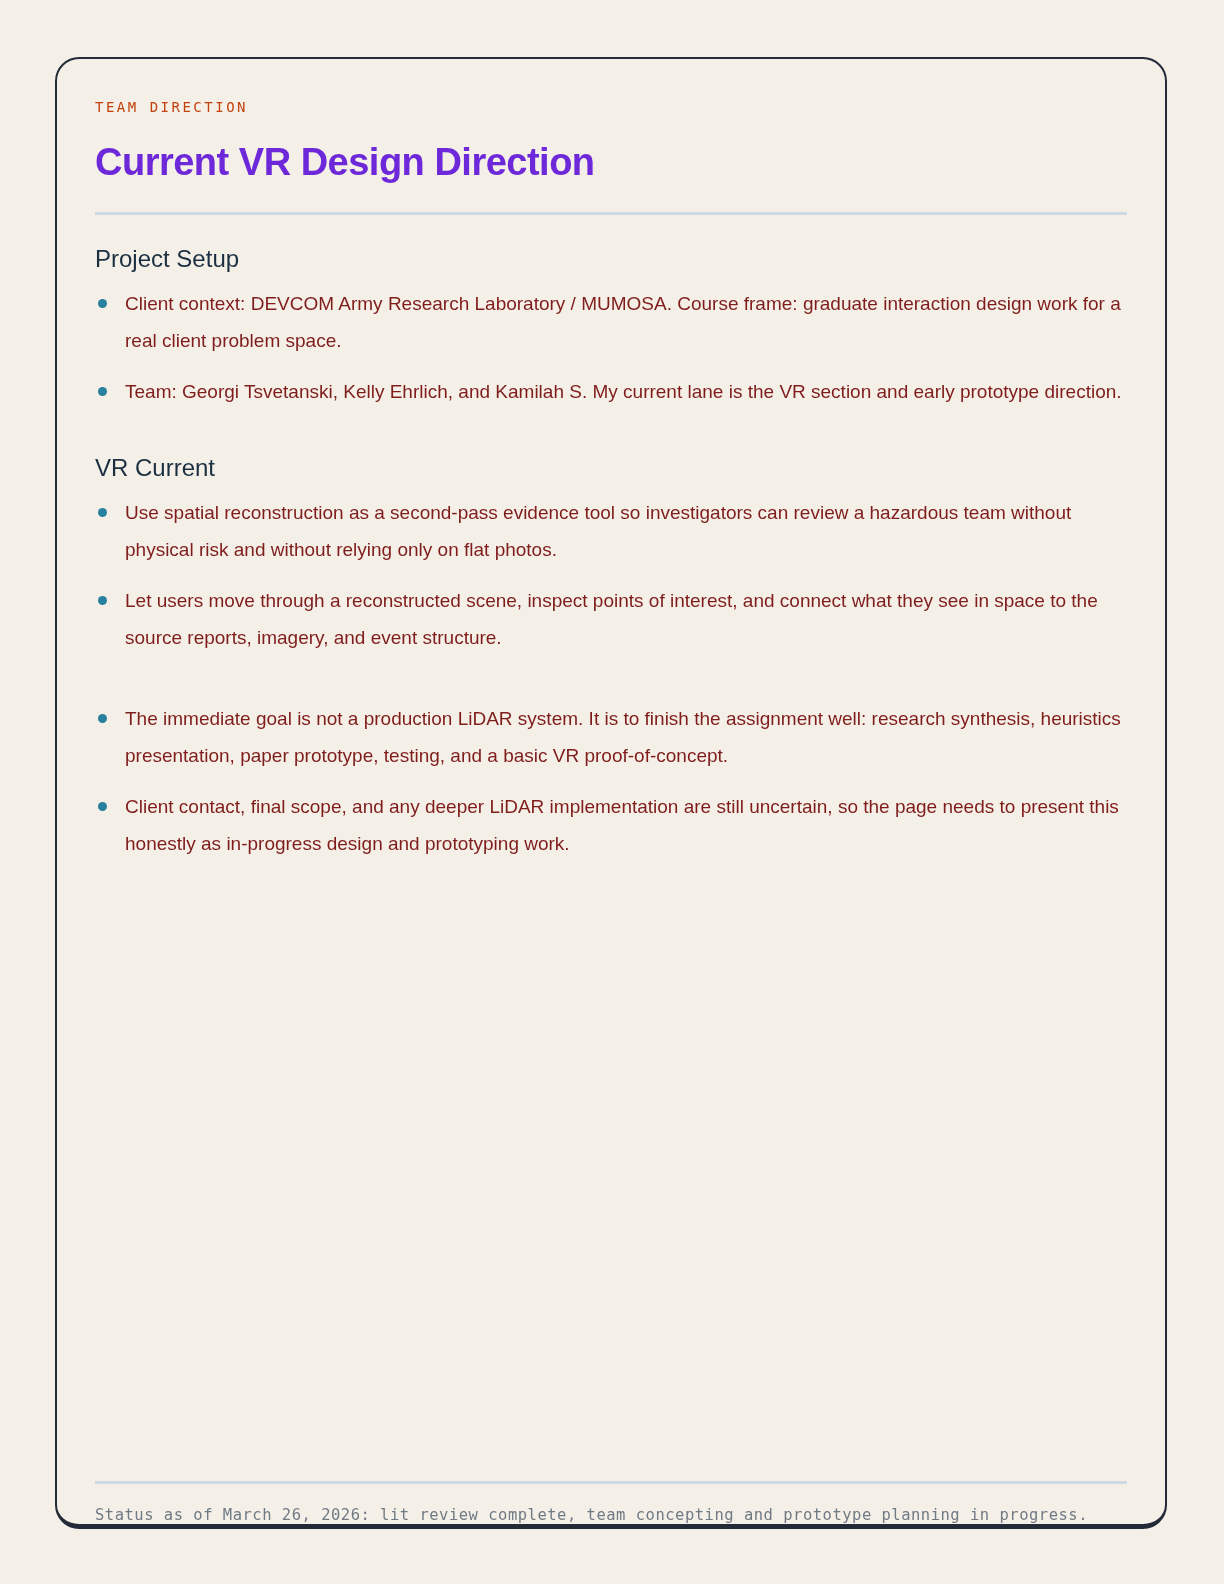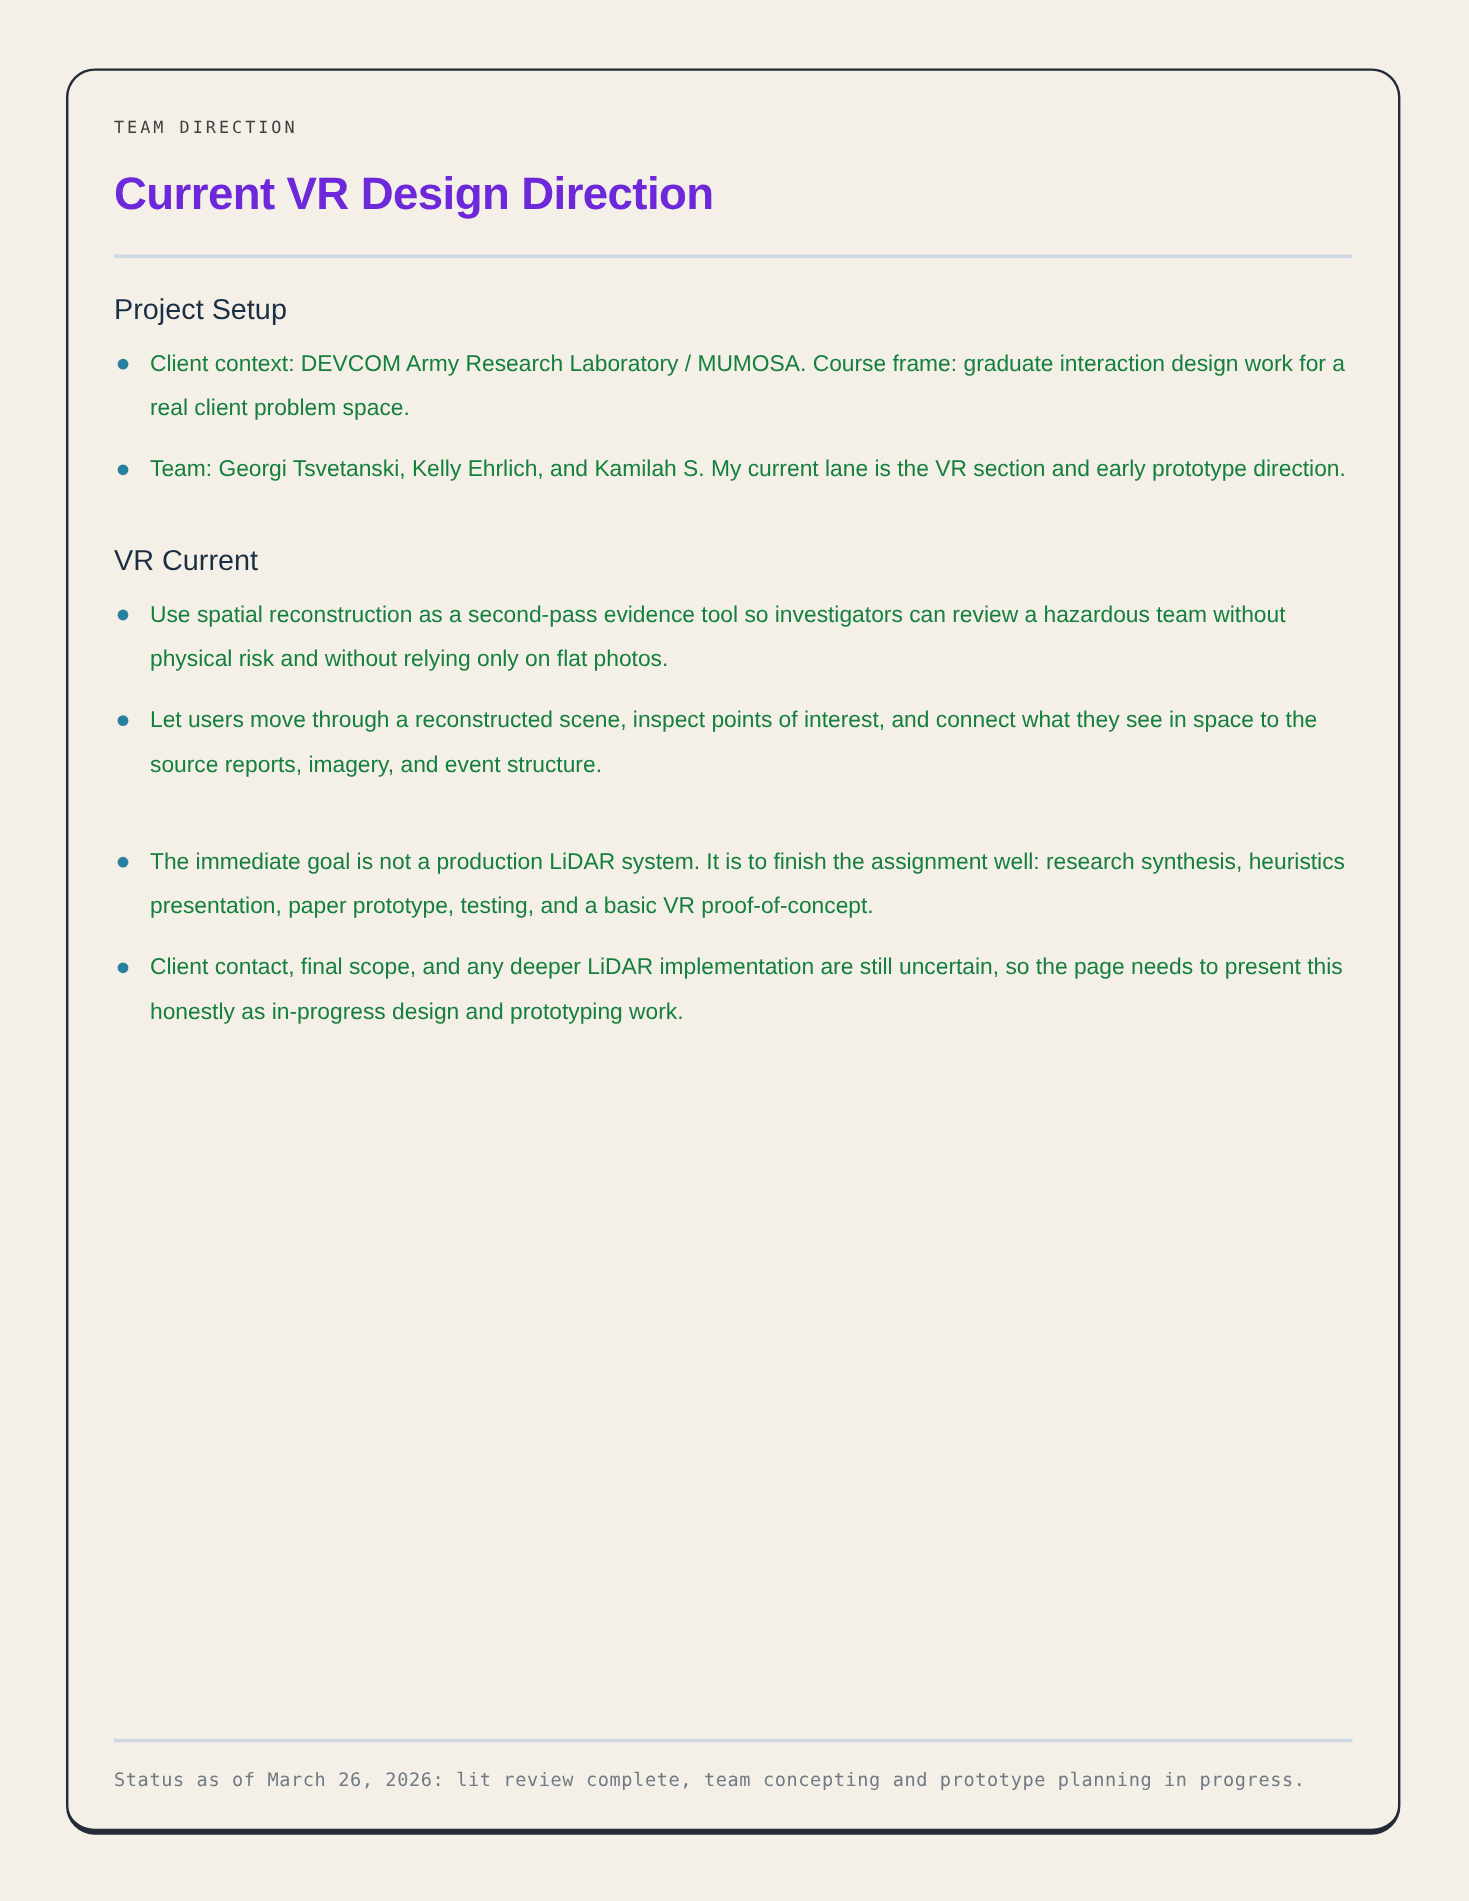--- a/index.html
+++ b/index.html
@@ -23,21 +23,21 @@
     border-radius: 24px;
     padding: 38px 38px 0 38px;
     display: flex;
     flex-direction: column;
   }
 
   .eyebrow {
     font-family: "DejaVu Sans Mono", monospace;
     font-size: 14px;
     letter-spacing: 2.5px;
-    color: #404040;
+    color: #c2410c;
     margin-top: 2px;
   }
 
   .title {
     font-size: 38px;
     font-weight: 700;
     color: #6d28d9;
     margin-top: 26px;
     letter-spacing: -0.5px;
   }
@@ -77,26 +77,25 @@
     border-radius: 50%;
     background: #27809e;
     margin-top: 14px;
     margin-left: 3px;
     margin-right: 18px;
   }
 
   .bullet-text {
     font-size: 19px;
     line-height: 37px;
-    color: #15803d;
+    color: #7f1d1d;
   }
 
   .footer {
     margin-top: auto;
-    padding-bottom: 32px;
   }
 
   .footer-divider { margin-bottom: 22px; }
 
   .status {
     font-family: "DejaVu Sans Mono", monospace;
     font-size: 15.5px;
     letter-spacing: 0.5px;
     color: #707a85;
   }

